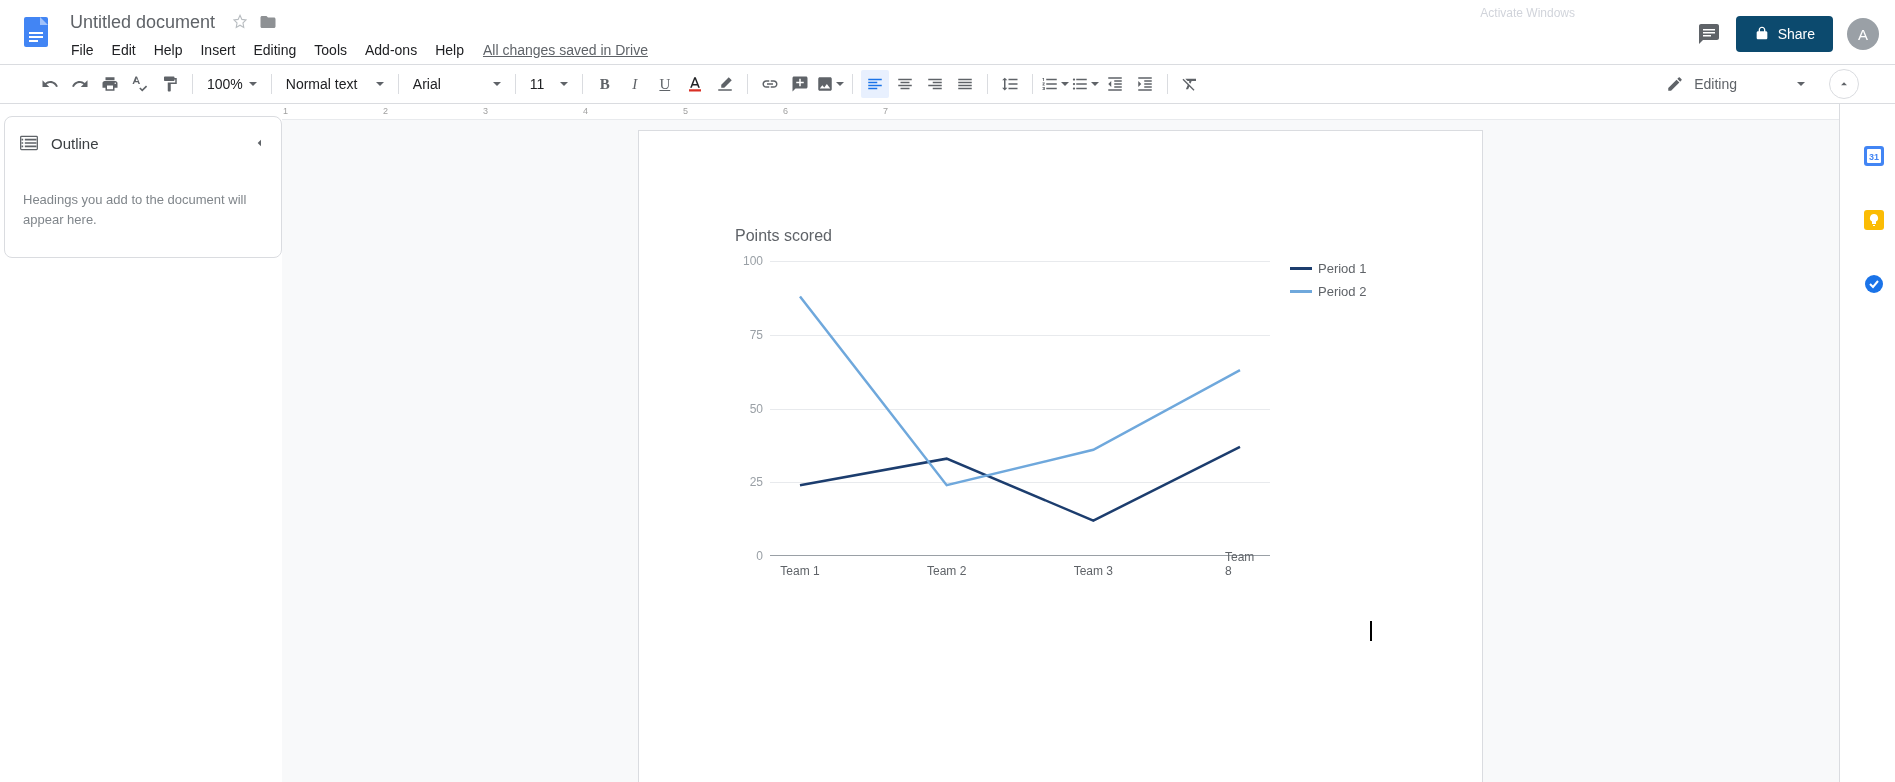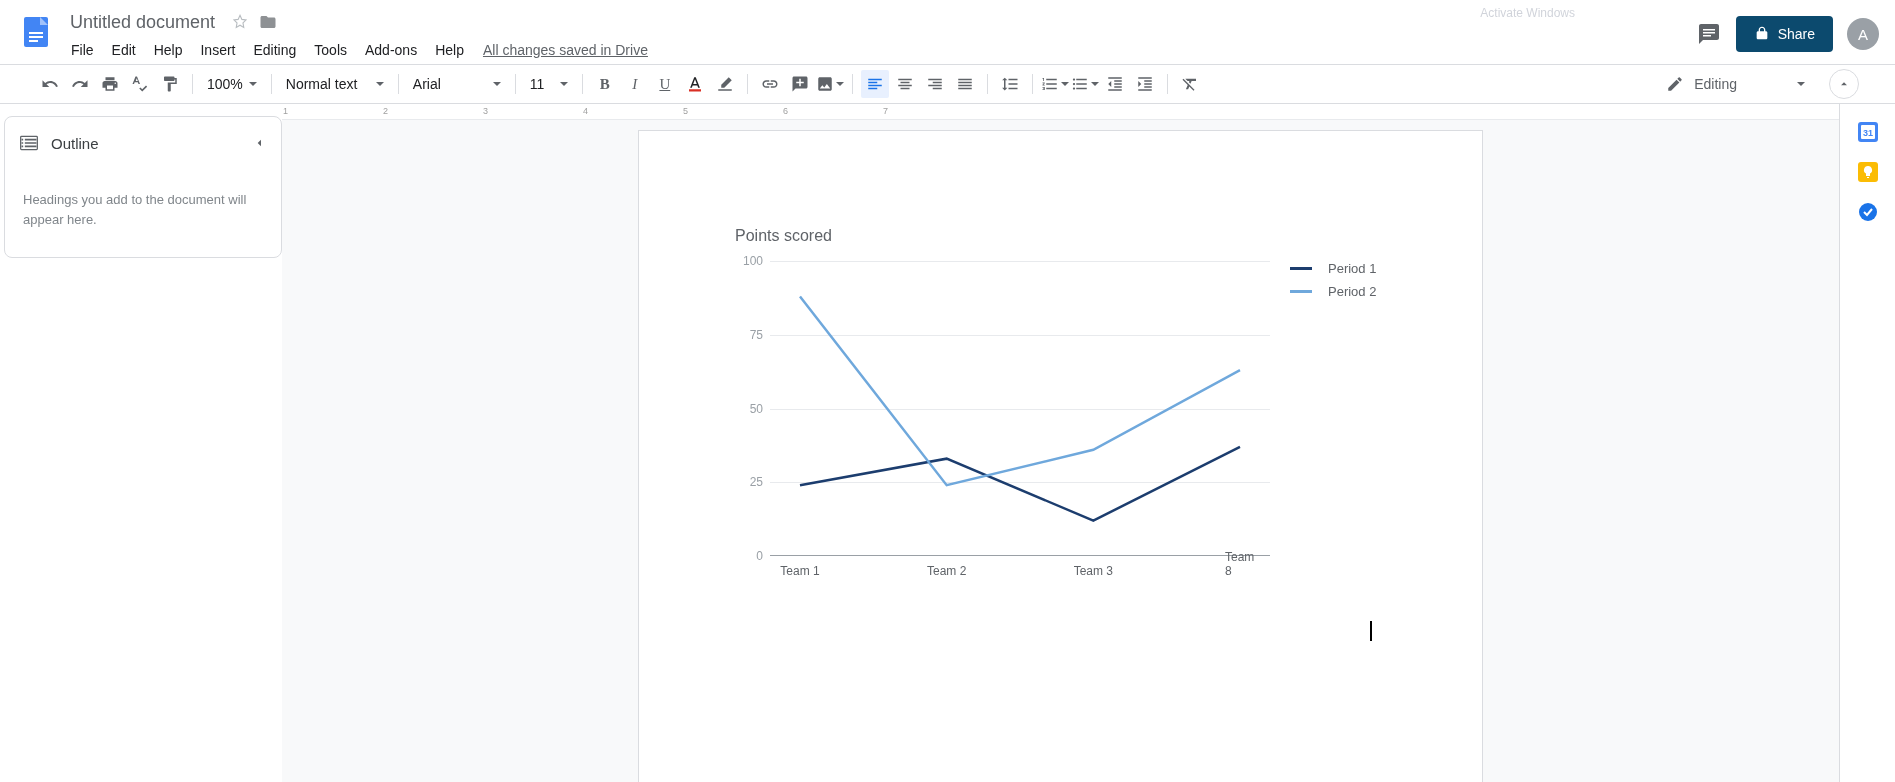--- a/index.html
+++ b/index.html
@@ -52,27 +52,27 @@
   
   
   .chart-title { font-size: 16px; color: #5f6368; margin-bottom: 16px; }
   .chart-box { position: relative; height: 330px; }
   .chart-plot { position:absolute; left:35px; top:0; width:500px; height:295px; }
   .chart-ylabel { position:absolute; left:0; font-size:12px; color:#9aa0a6; text-align:right; width:28px; transform:translateY(-50%);}
   .chart-grid { position:absolute; left:0; height:1px; width:100%; background:#e8eaed; }
   .chart-xaxis { position:absolute; left:0; bottom:0; height:1px; width:100%; background:#9aa0a6; }
   .chart-xlabel { position:absolute; bottom:-22px; font-size:12px; color:#5f6368; transform:translateX(-50%); }
   .chart-legend { position:absolute; left:555px; top:0; }
-  .legend-item { display:flex; align-items:center; gap:16px; font-size:13px; color:#5f6368; margin-bottom:8px; }
+  .legend-item { display:flex; align-items:center; gap:6px; font-size:13px; color:#5f6368; margin-bottom:8px; }
   .legend-swatch { width:22px; height:3px; }
   .cursor-caret { position:absolute; width:1px; height:18px; background:#000; bottom:-50px; right:-30px; }
   
   
   .side-panel { width: 56px; border-left: 1px solid #dadce0; display:flex; flex-direction:column; align-items:center; gap:20px; padding-top:18px; background:#fff;}
-  .side-app { width:32px; height:20px; display:flex; align-items:center; justify-content:center; cursor:pointer; }
+  .side-app { width:32px; height:20px; display:flex; align-items:center; justify-content:flex-end; cursor:pointer;margin-top:24px; }
 
   svg { display:block; }
 </style>
 </head>
 <body>
 
 <div class="header">
   <div class="doc-icon">
     <svg width="36" height="36" viewBox="0 0 36 36">
         <rect x="6" y="3" width="24" height="30" rx="2" fill="#4285f4"></rect>

